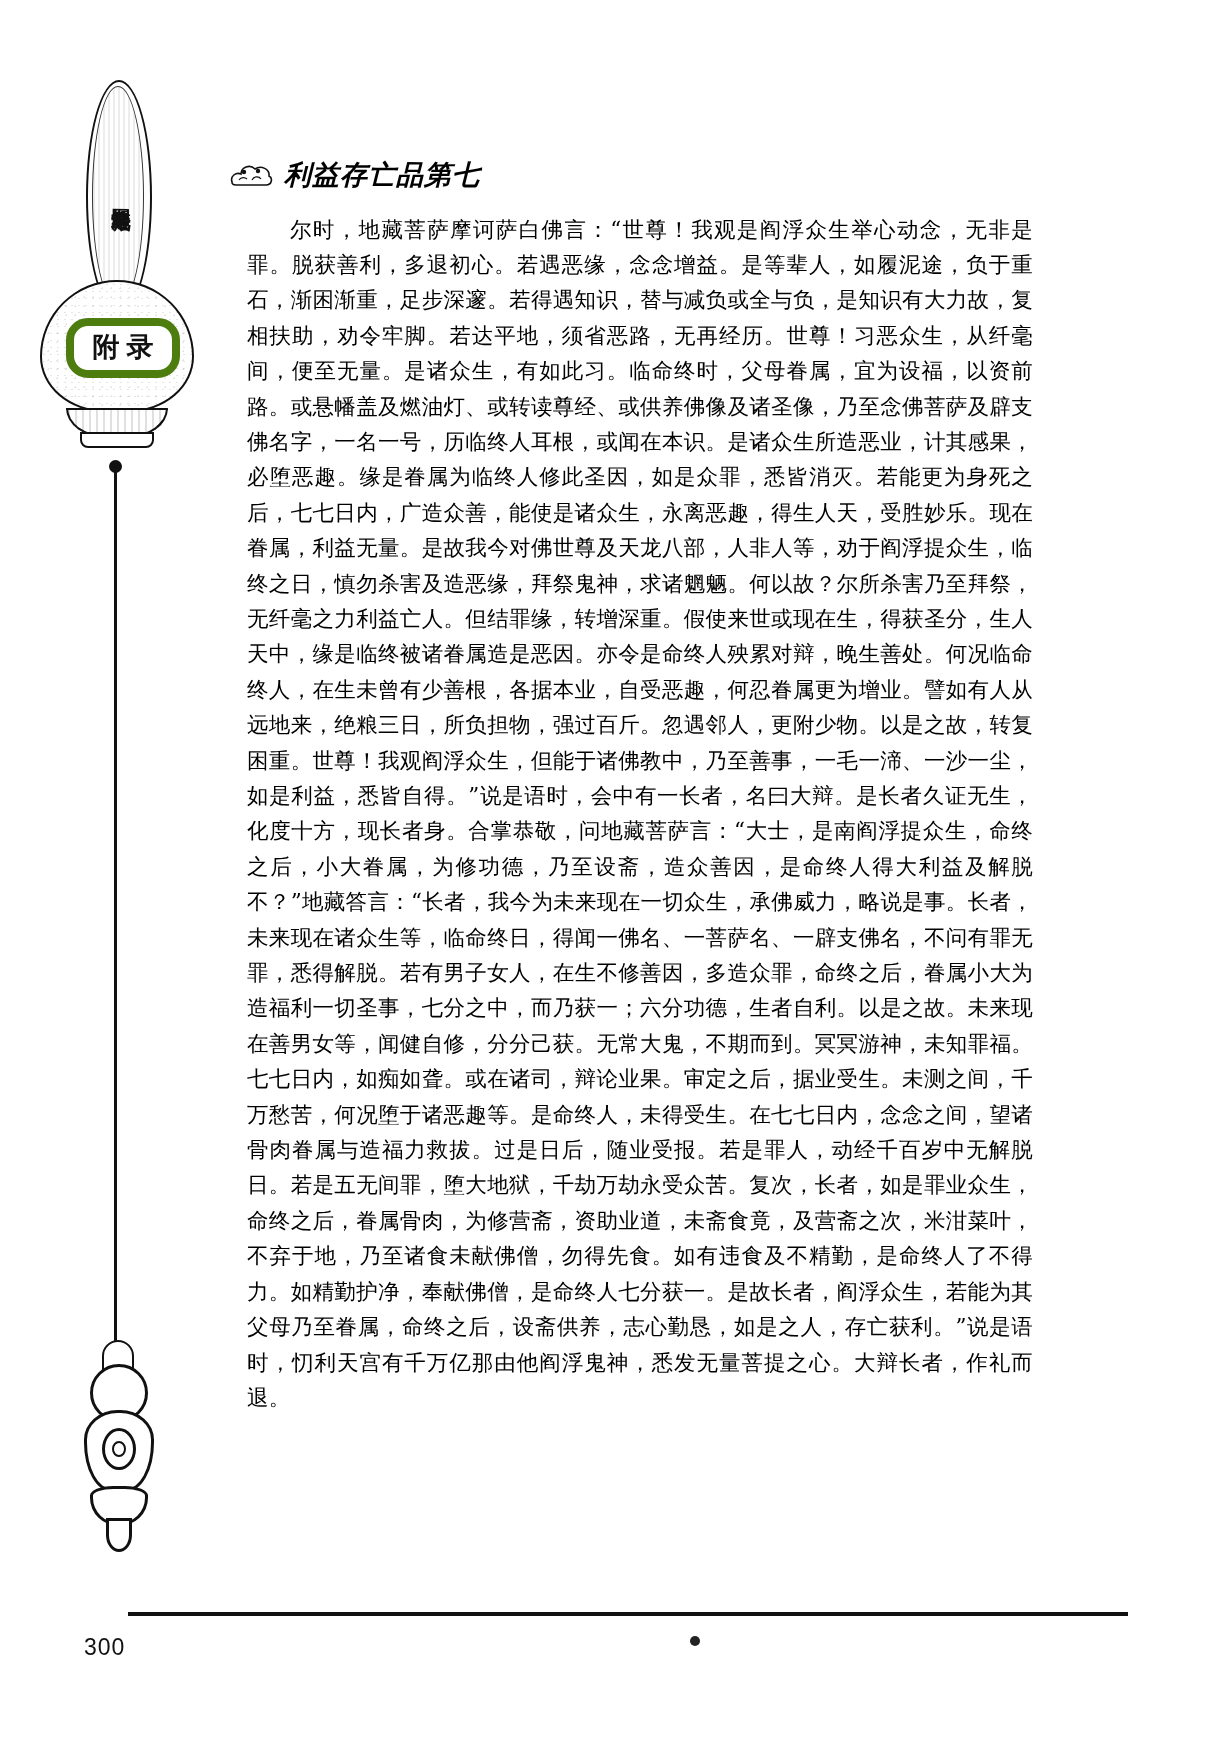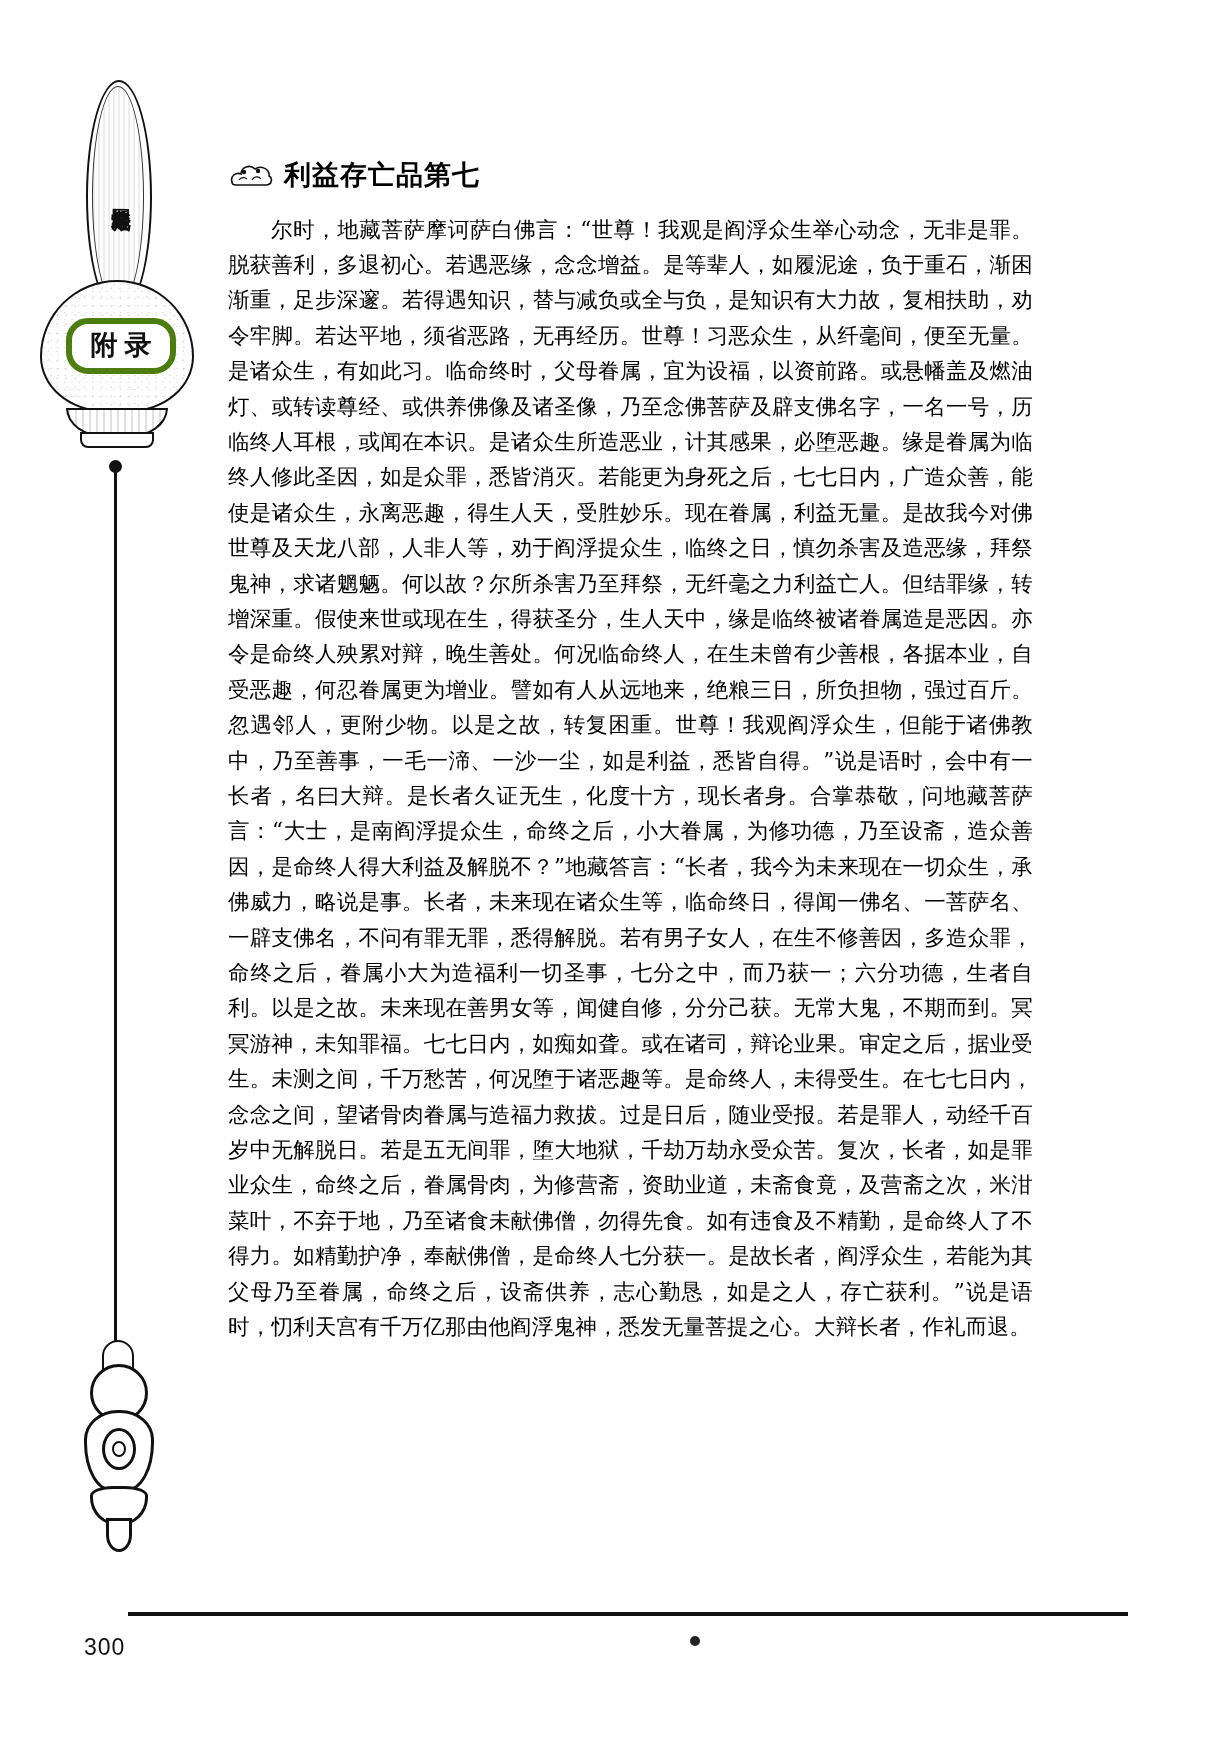--- a/index.html
+++ b/index.html
@@ -84,21 +84,21 @@
       radial-gradient(circle at 30% 35%, rgba(0,0,0,0.10) 0 1px, rgba(0,0,0,0) 1px) 0 0/7px 7px,
       radial-gradient(circle at 70% 70%, rgba(0,0,0,0.10) 0 1px, rgba(0,0,0,0) 1px) 0 0/9px 9px,
       #fff;
   }
   .vase-label {
     position: absolute;
     left: 26px;
     top: 248px;
     width: 98px;
     height: 44px;
-    border: 6px solid #4d7c0f;
+    border: 8px solid #4d7c0f;
     border-radius: 22px;
     background: #fff;
     text-align: center;
     font-size: 27px;
     line-height: 42px;
     font-weight: bold;
     letter-spacing: 7px;
     text-indent: 7px;
     color: #111;
   }
@@ -226,20 +226,21 @@
     position: absolute;
     left: 228px;
     top: 160px;
     width: 805px;
   }
 
   .section-head {
     display: flex;
     align-items: flex-start;
     margin-bottom: 18px;
+    font-style: italic;
   }
   .section-head.second {
     margin-top: 40px;
   }
   .head-cloud {
     width: 46px;
     height: 30px;
     margin-right: 10px;
     position: relative;
     flex: 0 0 auto;
@@ -256,20 +257,21 @@
   .body-text {
     font-size: 21.5px;
     line-height: 35.4px;
     text-align: justify;
     text-justify: inter-character;
     letter-spacing: 0.2px;
     color: #000;
   }
   .body-text.indent {
     text-indent: 2em;
+    margin-left: 19px;
   }
 
   
   .footer-rule {
     position: absolute;
     left: 128px;
     top: 1612px;
     width: 1000px;
     height: 4px;
     background: #111;

